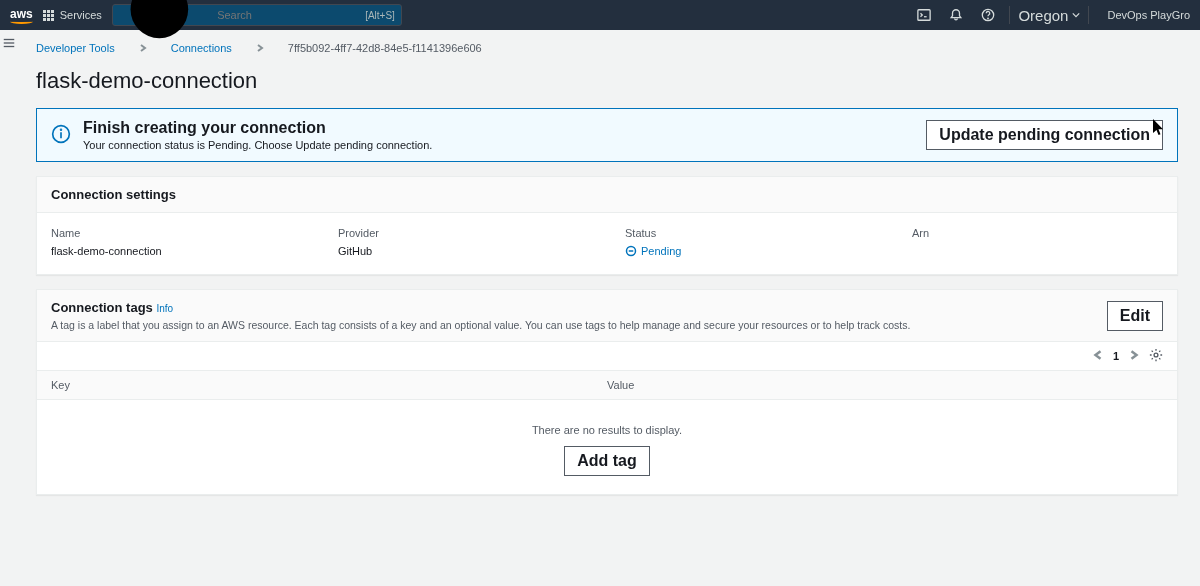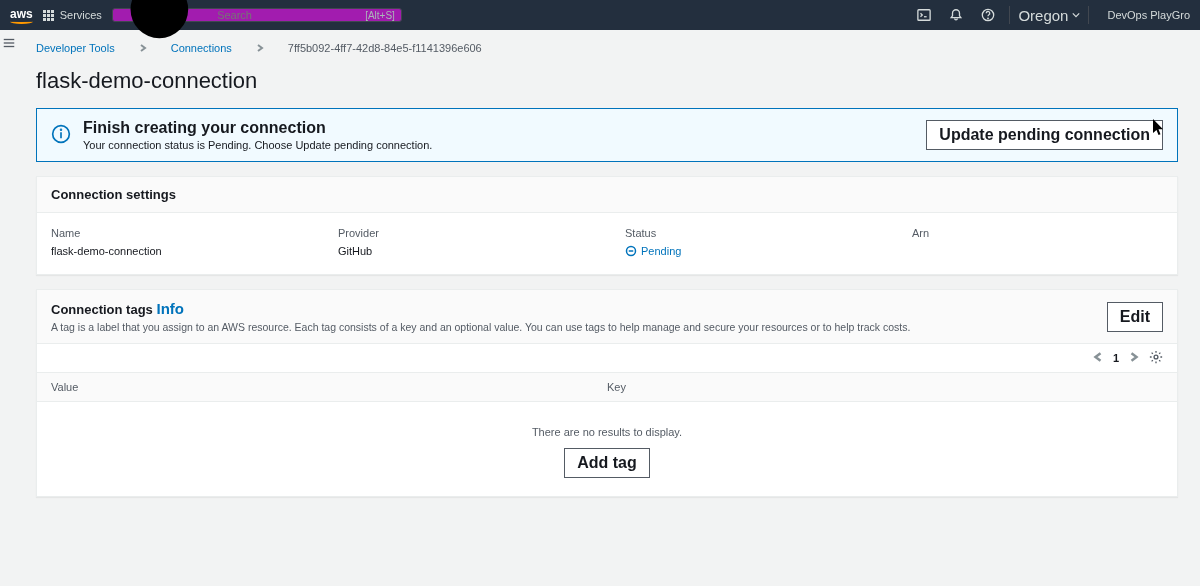--- a/index.html
+++ b/index.html
@@ -40,22 +40,22 @@
   }
   .grid-icon {
     display:inline-grid;
     grid-template-columns:repeat(3,3px);
     grid-template-rows:repeat(3,3px);
     gap:1px;
   }
   .grid-icon span{background:#d5dbdb;width:3px;height:3px;}
   .services-link{display:flex;align-items:center;gap:6px;font-size:11px;cursor:pointer;}
   .search-wrap{
-    display:flex;align-items:center;background:#a21caf;border:1px solid #414750;
-    height:14px;border-radius:3px;flex:0 0 290px;padding:0 6px;gap:6px;
+    display:flex;align-items:center;background:#0c4a6e;border:1px solid #414750;
+    height:22px;border-radius:3px;flex:0 0 290px;padding:0 6px;gap:6px;
   }
   .search-wrap input{
     background:transparent;border:none;outline:none;color:#d5dbdb;font-size:11px;flex:1;
   }
   .search-wrap .kbd{font-size:10px;color:#aab7b8;}
   .nav-spacer{flex:1;}
   .nav-icon{width:22px;height:22px;display:flex;align-items:center;justify-content:center;cursor:pointer;}
   .nav-icon svg{width:14px;height:14px;stroke:#d5dbdb;fill:none;stroke-width:1.5;}
   .region{display:flex;align-items:center;gap:4px;font-size:15px;cursor:pointer;padding:0 8px;border-left:1px solid #414750;border-right:1px solid #414750;height:18px;}
   .account{font-size:11px;padding-left:8px;cursor:pointer;}
@@ -93,21 +93,21 @@
   .panel{
     border:1px solid #eaeded;background:#fff;margin-bottom:14px;
     box-shadow:0 1px 1px rgba(0,0,0,.05);
   }
   .panel-header{
     background:#fafafa;border-bottom:1px solid #eaeded;padding:10px 14px;
     font-weight:700;font-size:13px;display:flex;align-items:center;gap:8px;
   }
   .panel-desc{font-size:10.5px;font-weight:400;color:#545b64;display:block;margin-top:4px;}
   .panel-header .right{margin-left:auto;display:flex;align-items:center;gap:10px;}
-  .info-link{color:#0073bb;font-size:15px;font-weight:700;cursor:pointer;text-align:center;}
+  .info-link{color:#0073bb;font-size:10px;font-weight:400;cursor:pointer;text-align:center;}
 
   .kv-grid{display:grid;grid-template-columns:1fr 1fr 1fr 1fr;gap:36px;padding:14px;}
   .kv-label{font-size:11px;color:#545b64;margin-bottom:6px;}
   .kv-value{font-size:11px;color:#16191f;word-break:break-all;}
   .status-pending{display:inline-flex;align-items:center;gap:4px;color:#0073bb;}
   .status-pending svg{width:12px;height:12px;stroke:#0073bb;fill:none;stroke-width:2;}
 
   .tags-tools{padding:6px 14px 0;display:flex;justify-content:flex-end;align-items:center;gap:10px;font-size:11px;color:#545b64;}
   .tags-tools .nav svg{width:10px;height:10px;stroke:#879196;fill:none;stroke-width:2;}
   .tags-tools .pagenum{font-weight:700;color:#16191f;}
@@ -276,22 +276,22 @@
           </svg></span>
       <span class="gear">
         <svg viewBox="0 0 16 16">
             <circle cx="8" cy="8" r="2.2"></circle>
             <path d="M8 1v2M8 13v2M1 8h2M13 8h2M3 3l1.4 1.4M11.6 11.6 13 13M13 3l-1.4 1.4M4.4 11.6 3 13"></path>
           </svg>
       </span>
     </div>
 
     <div class="tags-table-head">
+      <div>Key</div>
       <div>Value</div>
-      <div>Key</div>
     </div>
 
     <div class="empty">
       <div class="empty-desc">There are no results to display.</div>
       <button class="btn">Add tag</button>
     </div>
   </div>
 
 </div>
 

